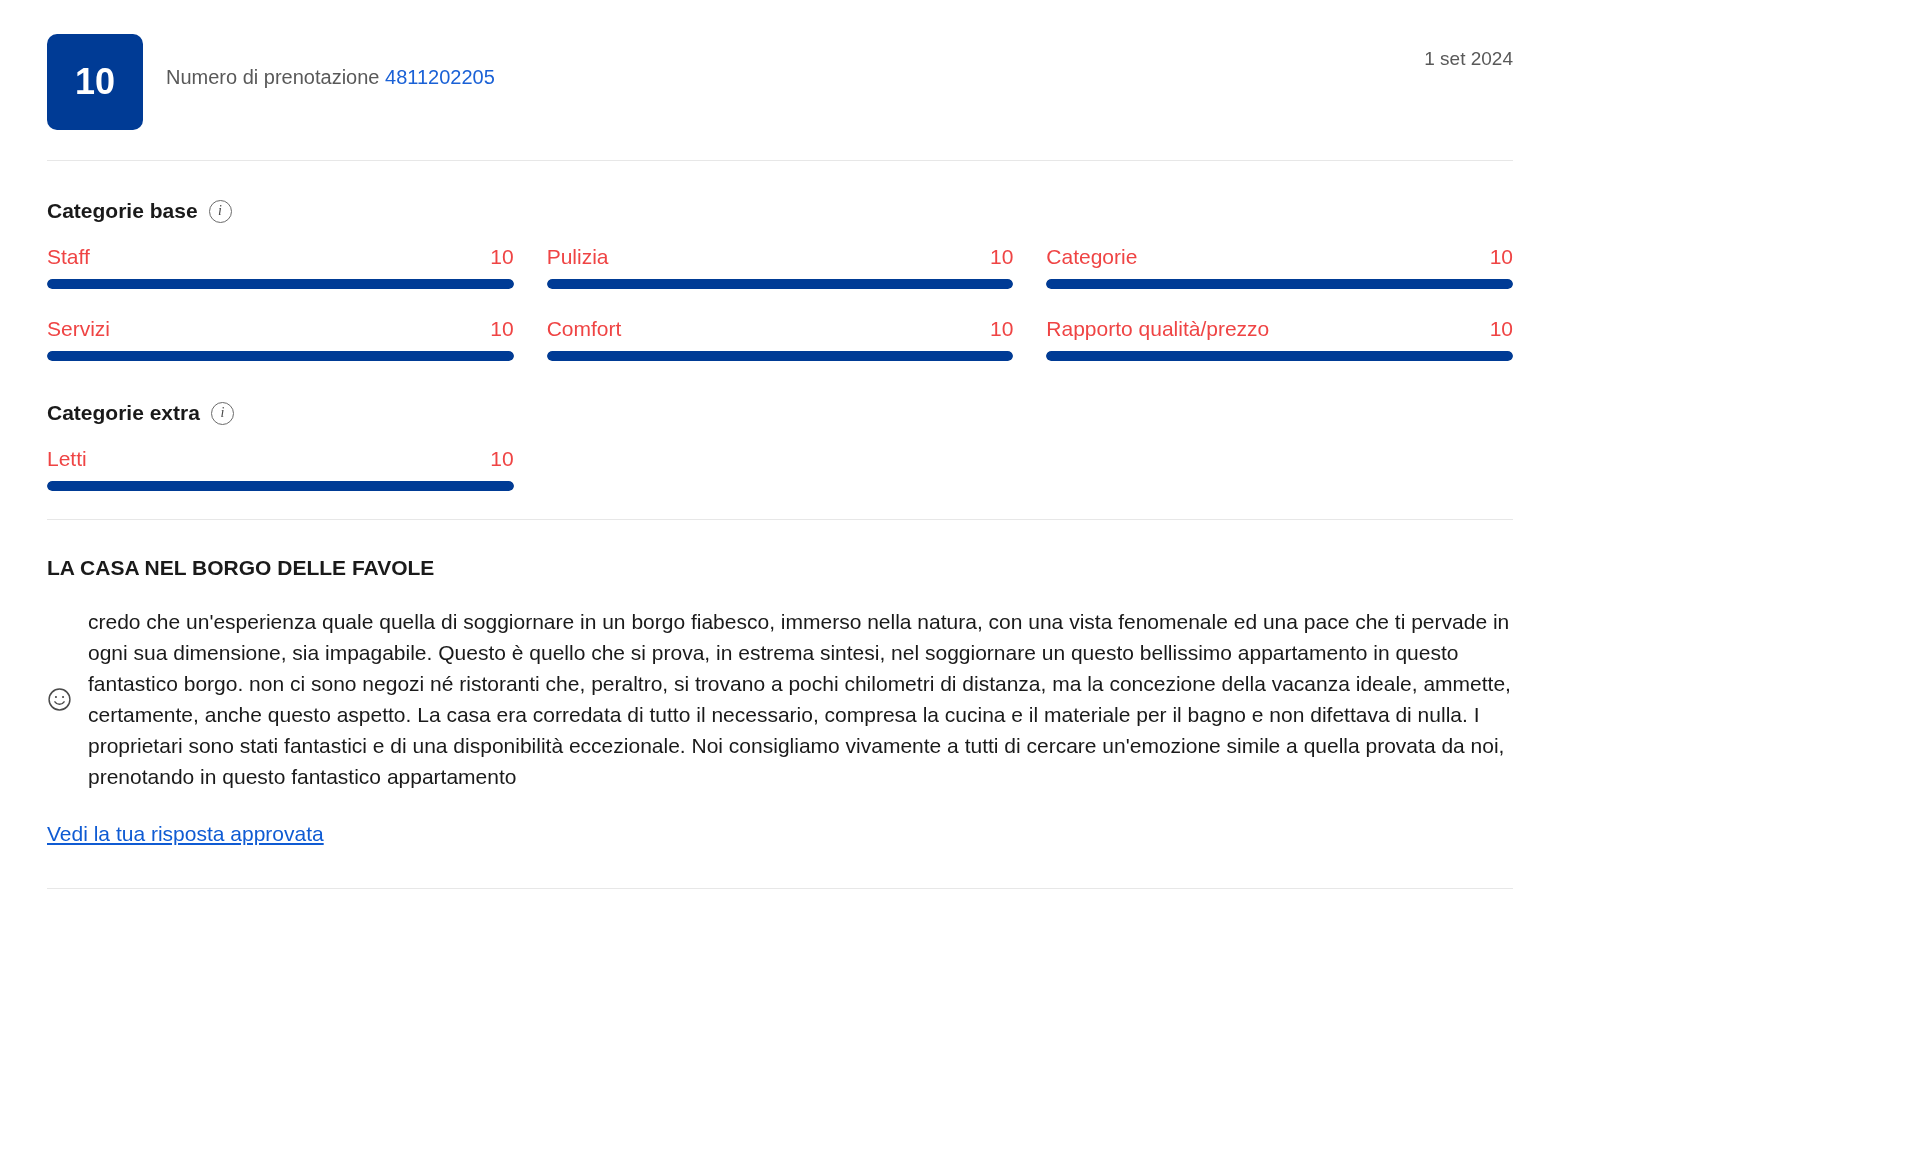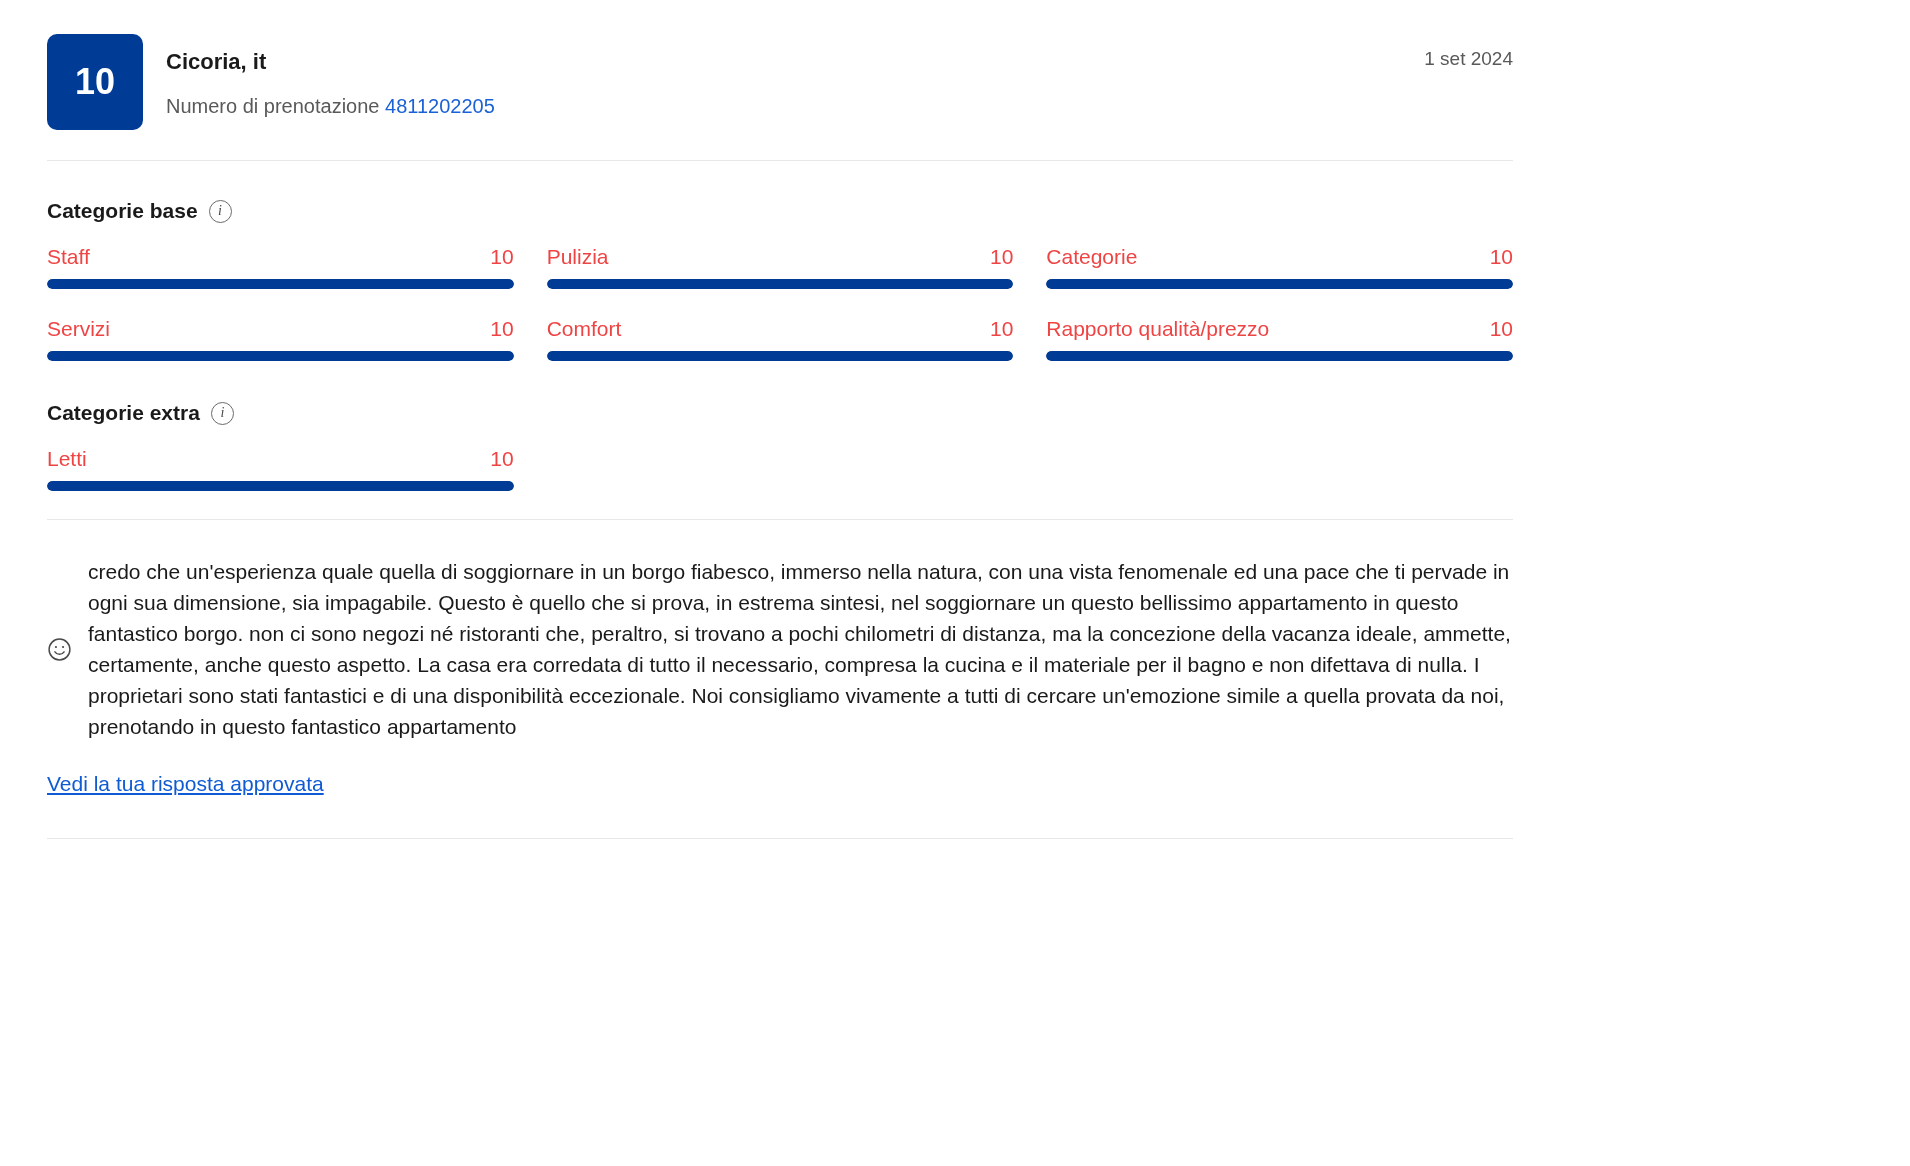--- a/index.html
+++ b/index.html
@@ -171,21 +171,20 @@
   }
 </style>
 </head>
 <body>
 
 <div class="card">
 
   <div class="review-header">
     <div class="score-badge">10</div>
     <div class="reviewer-block">
-      <div class="reviewer-name">Cicoria, it</div>
       <div class="booking-line">
         <span></span><span>Numero di prenotazione</span>
         <span class="booking-number">4811202205</span>
       </div>
     </div>
     <div class="review-date">1 set 2024</div>
   </div>
 
   <div class="divider"></div>
 
@@ -264,20 +263,21 @@
       </div>
       <div class="rating-bar-track">
         <div class="rating-bar-fill" style="width:100%"></div>
       </div>
     </div>
   </div>
 
   <div class="divider"></div>
 
   <div class="content-section">
+    <div class="review-title">LA CASA NEL BORGO DELLE FAVOLE</div>
     <div class="review-body-row">
       <span class="smiley-icon">
         <svg width="25" height="25" viewBox="0 0 24 24" fill="none" xmlns="http://www.w3.org/2000/svg">
           <circle cx="12" cy="12" r="10" stroke="#4a4a4a" stroke-width="1.4" fill="none"></circle>
           <circle cx="8.6" cy="9.6" r="1.05" fill="#4a4a4a"></circle>
           <circle cx="15.4" cy="9.6" r="1.05" fill="#4a4a4a"></circle>
           <path d="M7.6 14.2c1.1 1.6 2.6 2.4 4.4 2.4s3.3-.8 4.4-2.4" stroke="#4a4a4a" stroke-width="1.4" stroke-linecap="round" fill="none"></path>
         </svg>
       </span>
       <div class="review-text">credo che un'esperienza quale quella di soggiornare in un borgo fiabesco, immerso nella natura, con una vista fenomenale ed una pace che ti pervade in ogni sua dimensione, sia impagabile. Questo è quello che si prova, in estrema sintesi, nel soggiornare un questo bellissimo appartamento in questo fantastico borgo. non ci sono negozi né ristoranti che, peraltro, si trovano a pochi chilometri di distanza, ma la concezione della vacanza ideale, ammette, certamente, anche questo aspetto. La casa era corredata di tutto il necessario, compresa la cucina e il materiale per il bagno e non difettava di nulla. I proprietari sono stati fantastici e di una disponibilità eccezionale. Noi consigliamo vivamente a tutti di cercare un'emozione simile a quella provata da noi, prenotando in questo fantastico appartamento</div>

